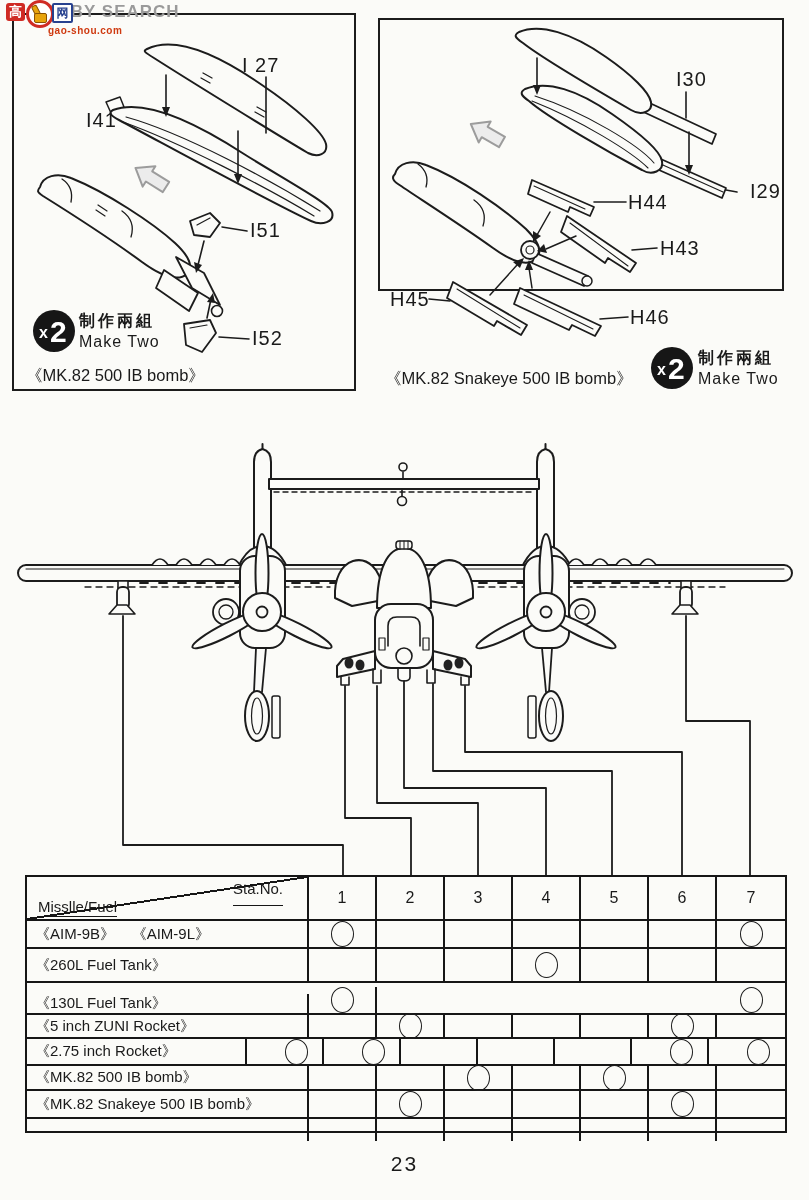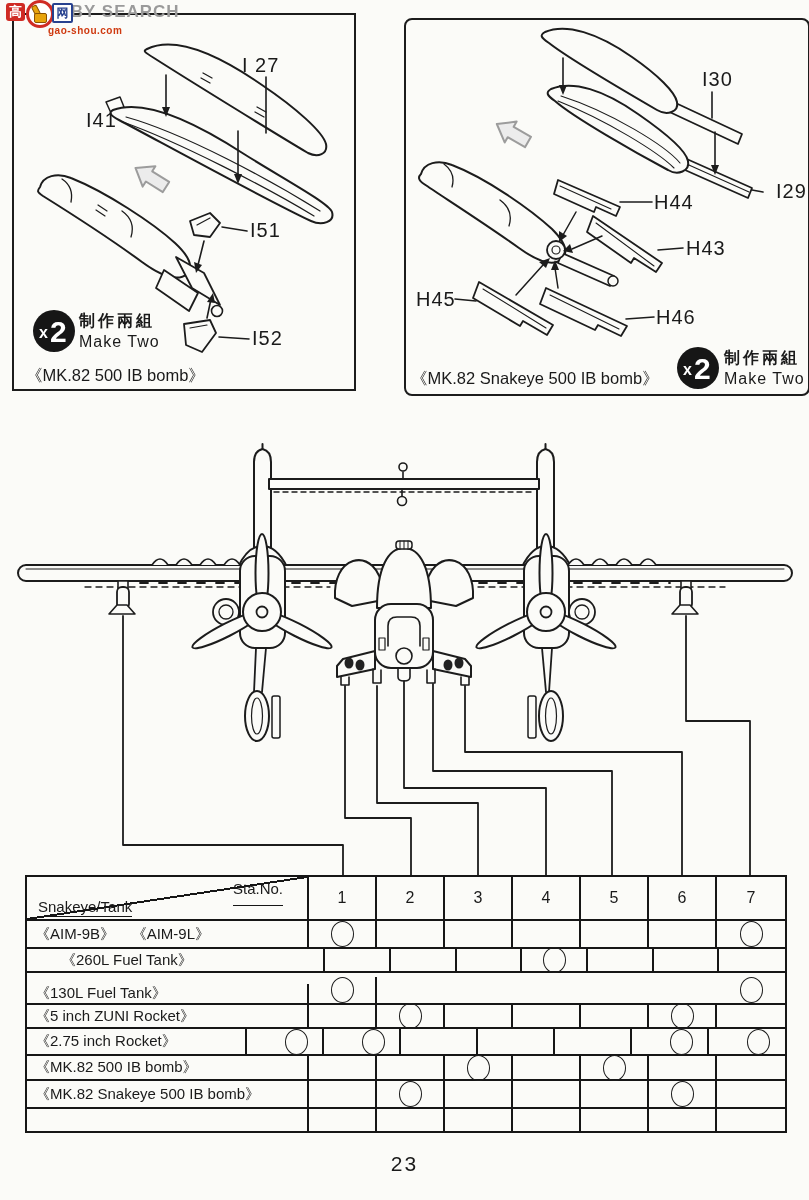--- a/index.html
+++ b/index.html
@@ -1,20 +1,20 @@
 <!DOCTYPE html>
 <html><head>
 <meta charset="utf-8">
 <style>
   html,body{margin:0;padding:0;background:#e8e8e8;}
   #page{position:relative;width:809px;height:1200px;background:#fbfbf8;margin:0 auto;
         font-family:"Liberation Sans",sans-serif;color:#1a1a1a;overflow:hidden;}
   .panel{position:absolute;border:2px solid #1c1c1c;background:#fbfbf8;box-sizing:border-box;}
   #panel-left{left:12px;top:13px;width:344px;height:378px;}
-  #panel-right{left:404px;top:18px;width:406px;height:378px;border-radius:8px;}
+  #panel-right{left:378px;top:18px;width:406px;height:273px;}
   svg{display:block;}
   svg text{font-family:"Liberation Sans",sans-serif;fill:#1a1a1a;}
   .part-label{font-size:20px;letter-spacing:1px;}
   .cn-label{font-size:16px;font-weight:bold;letter-spacing:3px;}
   .en-label{font-size:16px;letter-spacing:1px;}
   .caption{font-size:16.5px;}
   .badge-x{font-size:16px;font-weight:bold;fill:#fff;}
   .badge-num{font-size:30px;font-weight:bold;fill:#fff;}
 
   
@@ -335,21 +335,21 @@
         <rect x="680" y="147" width="12" height="22" rx="5" fill="#fbfbf8" stroke-width="1.8"></rect>
         <path d="M680,165 L672,174 L698,174 L690,165 Z" fill="#fbfbf8" stroke-width="1.6"></path>
       </g>
     </g>
   </svg>
 
   <div id="loadout-table">
     <div class="trow header-row">
       <div class="corner">
         <span class="corner-top">Sta.No.</span>
-        <span class="corner-bottom">Snakeye/Tank</span>
+        <span class="corner-bottom">Misslle/Fuel</span>
       </div>
       <div id="col-headers" style="display:flex;flex:1;">
           <div class="tcell station th">1</div>
           <div class="tcell station th">2</div>
           <div class="tcell station th">3</div>
           <div class="tcell station th">4</div>
           <div class="tcell station th">5</div>
           <div class="tcell station th">6</div>
           <div class="tcell station th">7</div>
         </div>
@@ -362,21 +362,21 @@
           </div>
           <div class="tcell station"></div>
           <div class="tcell station"></div>
           <div class="tcell station"></div>
           <div class="tcell station"></div>
           <div class="tcell station"></div>
           <div class="tcell station">
             <span class="circle"></span>
           </div>
         </div>
-        <div class="trow" style="height: 24px; padding-left: 26px;">
+        <div class="trow" style="height: 34px;">
           <div class="tcell label">《260L Fuel Tank》</div>
           <div class="tcell station"></div>
           <div class="tcell station"></div>
           <div class="tcell station"></div>
           <div class="tcell station">
             <span class="circle"></span>
           </div>
           <div class="tcell station"></div>
           <div class="tcell station"></div>
           <div class="tcell station"></div>

